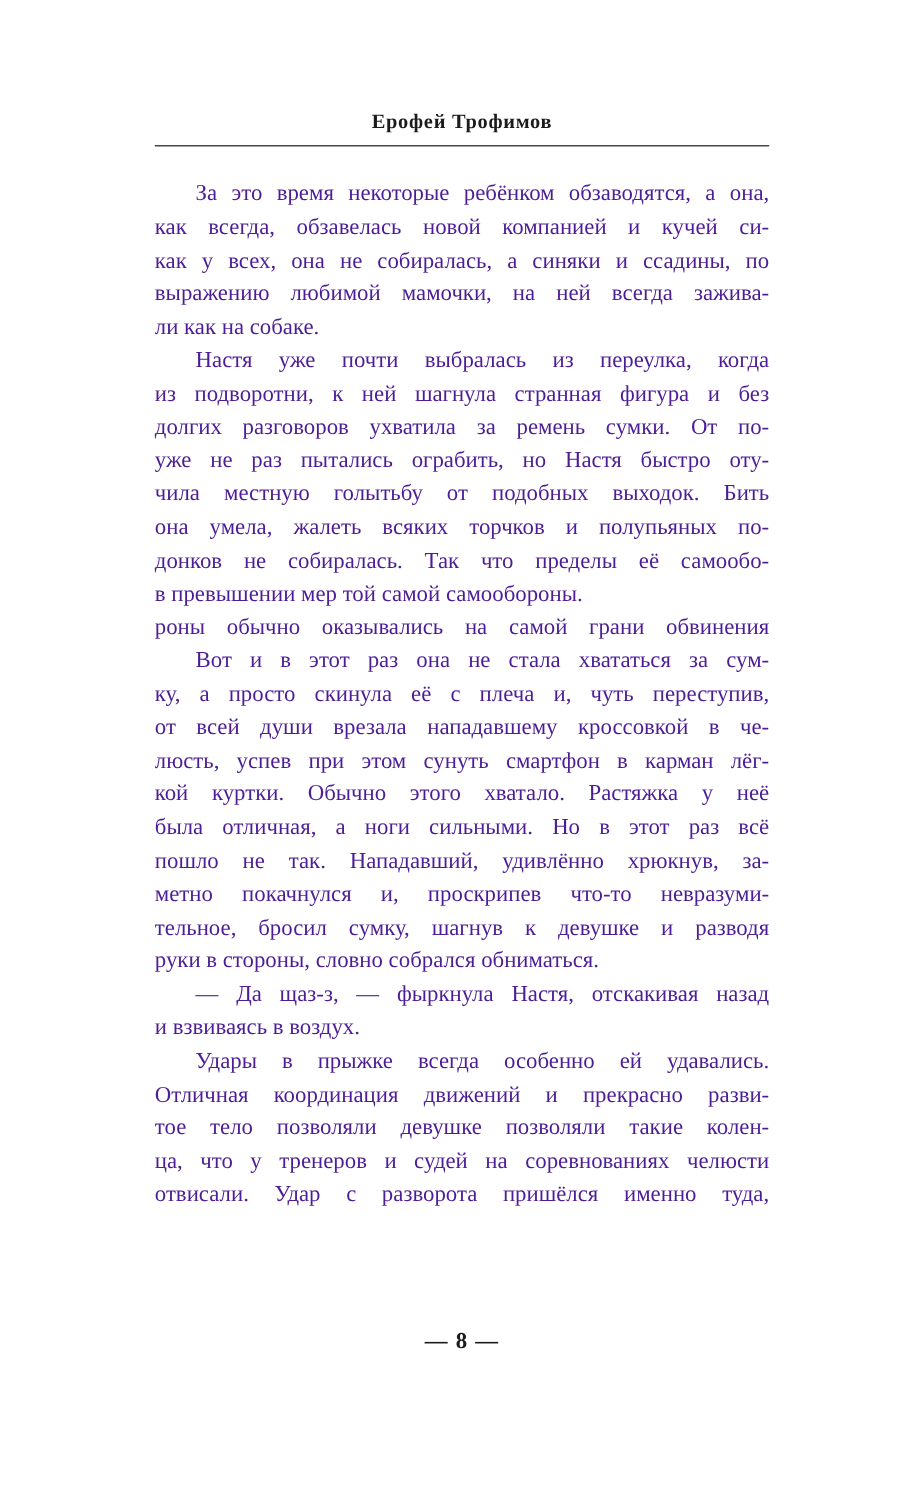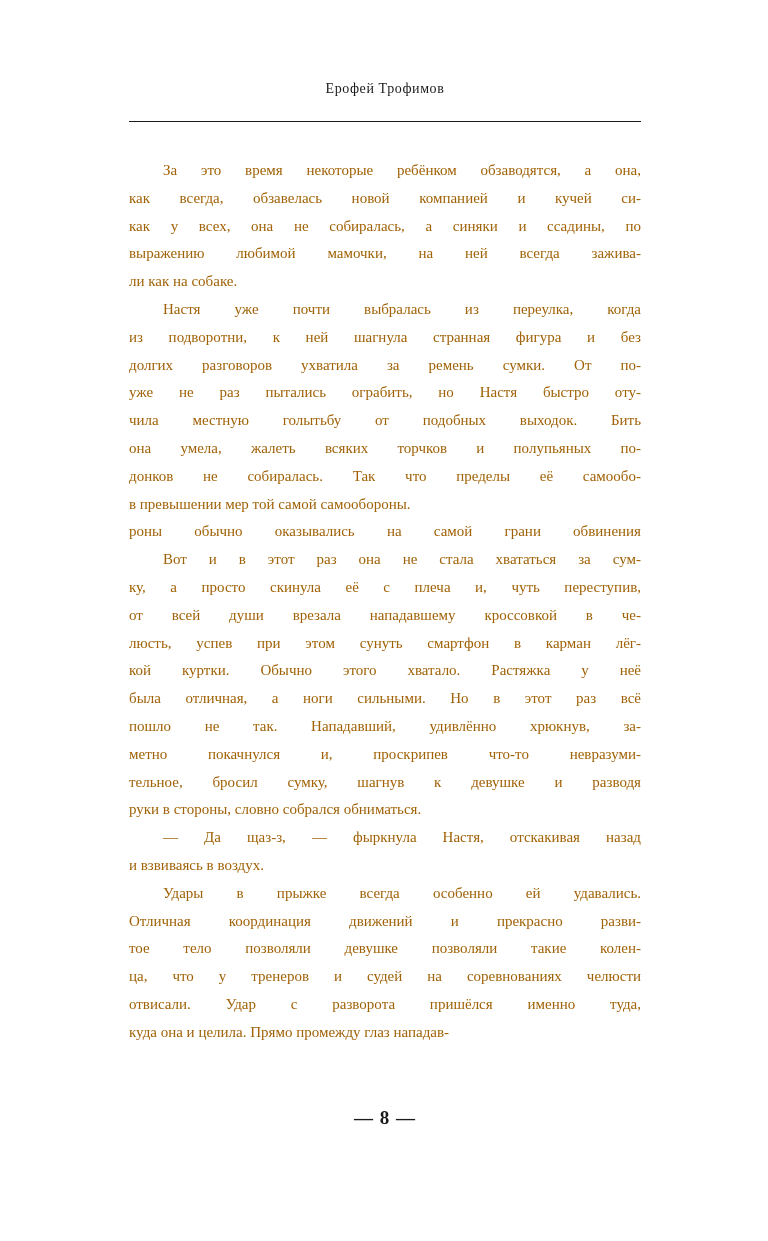--- a/index.html
+++ b/index.html
@@ -11,44 +11,45 @@
     position: relative;
     width: 768px;
     height: 1241px;
     background: #ffffff;
     color: #1b1b1b;
     font-family: "Liberation Serif", "DejaVu Serif", serif;
     overflow: hidden;
   }
   .running-header {
     position: absolute;
-    top: 81px;
+    top: 92px;
     left: 129px;
     width: 512px;
     text-align: center;
-    font-size: 14px;
+    font-size: 17px;
     letter-spacing: 0.6px;
     color: #1b1b1b;
+    font-weight: bold;
   }
   .header-rule {
     position: absolute;
     top: 121px;
     left: 129px;
     width: 512px;
     height: 0;
     border-top: 1.6px solid #1b1b1b;
   }
   .body-text {
     position: absolute;
-    top: 157px;
+    top: 148px;
     left: 129px;
     width: 512px;
-    font-size: 15px;
+    font-size: 19px;
     line-height: 27.8px;
-    color: #a16207;
+    color: #4c1d95;
   }
   .paragraph {
     margin: 0;
     padding: 0;
   }
   .line {
     text-align: justify;
     text-align-last: justify;
     white-space: normal;
   }
@@ -110,17 +111,16 @@
       <div class="paragraph">
         <div class="line first">— Да щаз-з, — фыркнула Настя, отскакивая назад</div>
         <div class="line last">и взвиваясь в воздух.</div>
       </div>
       <div class="paragraph">
         <div class="line first">Удары в прыжке всегда особенно ей удавались.</div>
         <div class="line">Отличная координация движений и прекрасно разви-</div>
         <div class="line">тое тело позволяли девушке позволяли такие колен-</div>
         <div class="line">ца, что у тренеров и судей на соревнованиях челюсти</div>
         <div class="line">отвисали. Удар с разворота пришёлся именно туда,</div>
-        <div class="line last">куда она и целила. Прямо промежду глаз нападав-</div>
       </div>
     </div>
   <div class="page-number">— 8 —</div>
 </div>
 
 </body></html>

